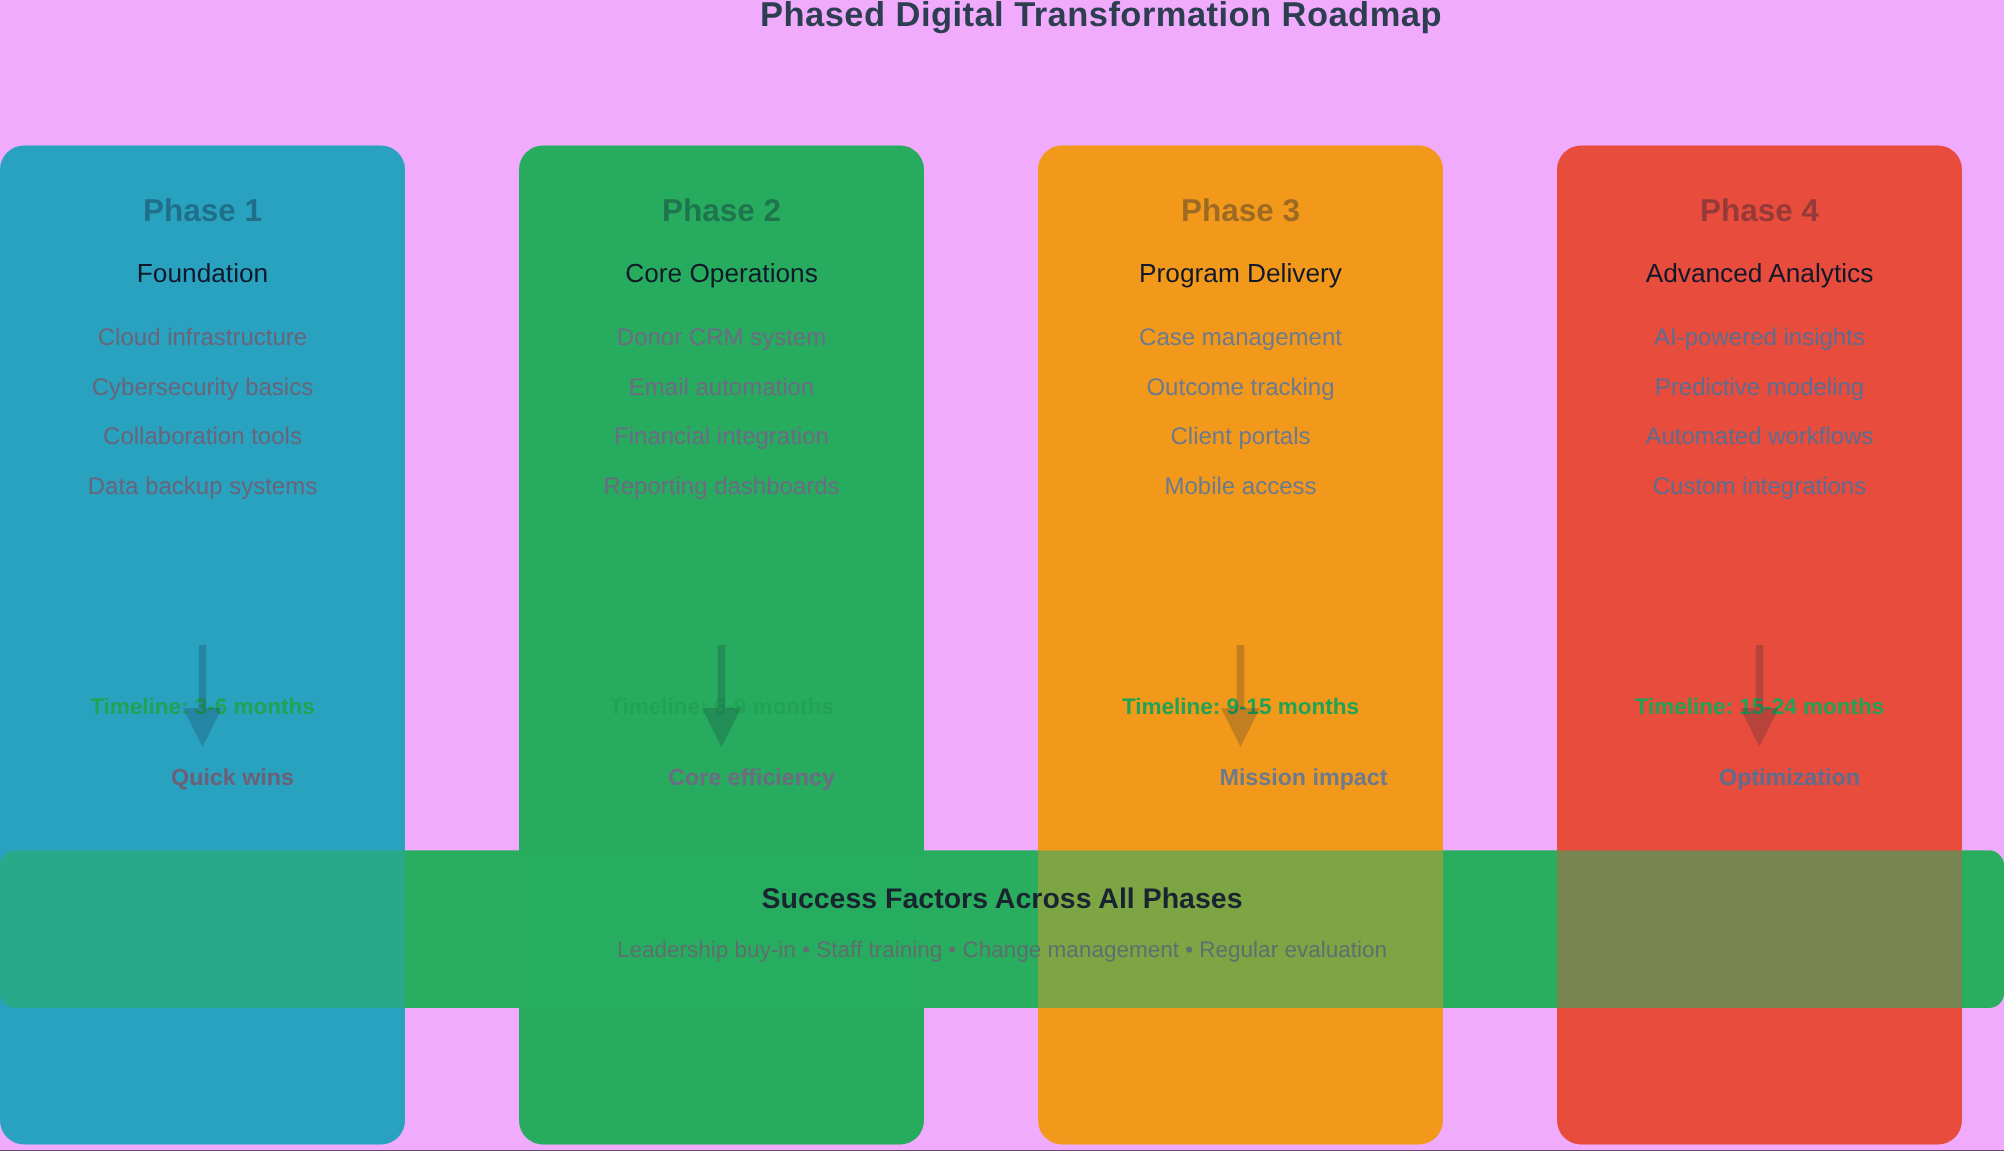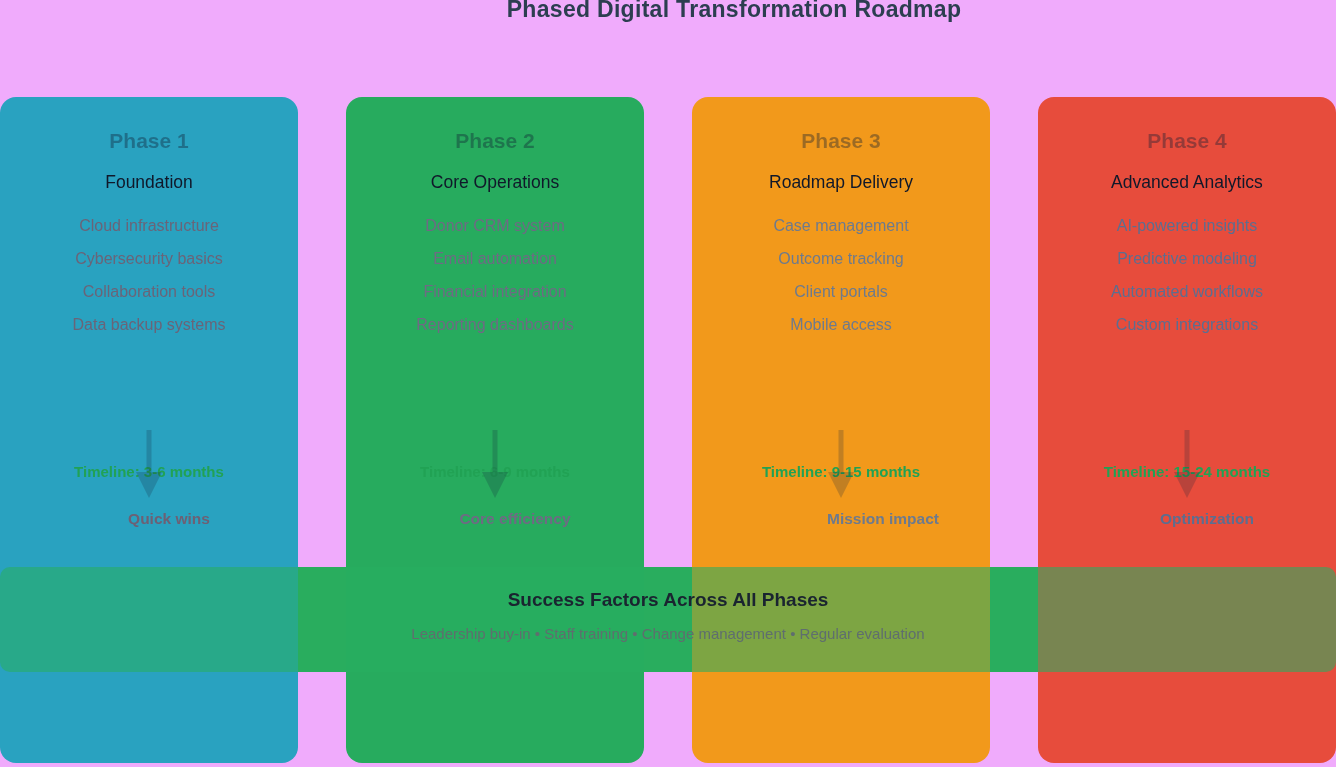--- a/index.html
+++ b/index.html
@@ -5,21 +5,21 @@
   html,body{margin:0;padding:0;background:#000;}
   .stage{
     position:relative;width:1336px;height:767px;background:#f0abfc;overflow:hidden;
     font-family:"Liberation Sans",sans-serif;
   }
   .main-title{
     position:absolute;top:-4px;left:734px;transform:translateX(-50%);
     white-space:nowrap;font-size:23px;font-weight:bold;color:#2c3e50;letter-spacing:.3px;
   }
   .column{
-    position:absolute;top:97px;width:298px;height:666px;border-radius:16px;z-index:2;
+    position:absolute;top:97px;width:270px;height:666px;border-radius:16px;z-index:2;
   }
   .col1{left:0;background:#29a2c0;}
   .col2{left:346px;background:#27ab5e;}
   .col3{left:692px;background:#f2991b;}
   .col4{left:1038px;background:#e74c3c;}
   .phase-num{
     position:absolute;top:32px;left:0;width:100%;text-align:center;
     font-size:21px;font-weight:bold;color:rgba(16,28,50,0.38);
   }
   .phase-name{
@@ -105,21 +105,21 @@
     <div class="timeline">Timeline: 6-9 months</div>
     <div class="arrow">
       <div class="stem"></div>
       <div class="head"></div>
     </div>
     <div class="outcome">Core efficiency</div>
   </div>
 
   <div class="column col3">
     <div class="phase-num">Phase 3</div>
-    <div class="phase-name">Roadmap Delivery</div>
+    <div class="phase-name">Program Delivery</div>
     <div class="items">
       <div class="item">Case management</div>
       <div class="item">Outcome tracking</div>
       <div class="item">Client portals</div>
       <div class="item">Mobile access</div>
     </div>
     <div class="timeline">Timeline: 9-15 months</div>
     <div class="arrow">
       <div class="stem"></div>
       <div class="head"></div>

